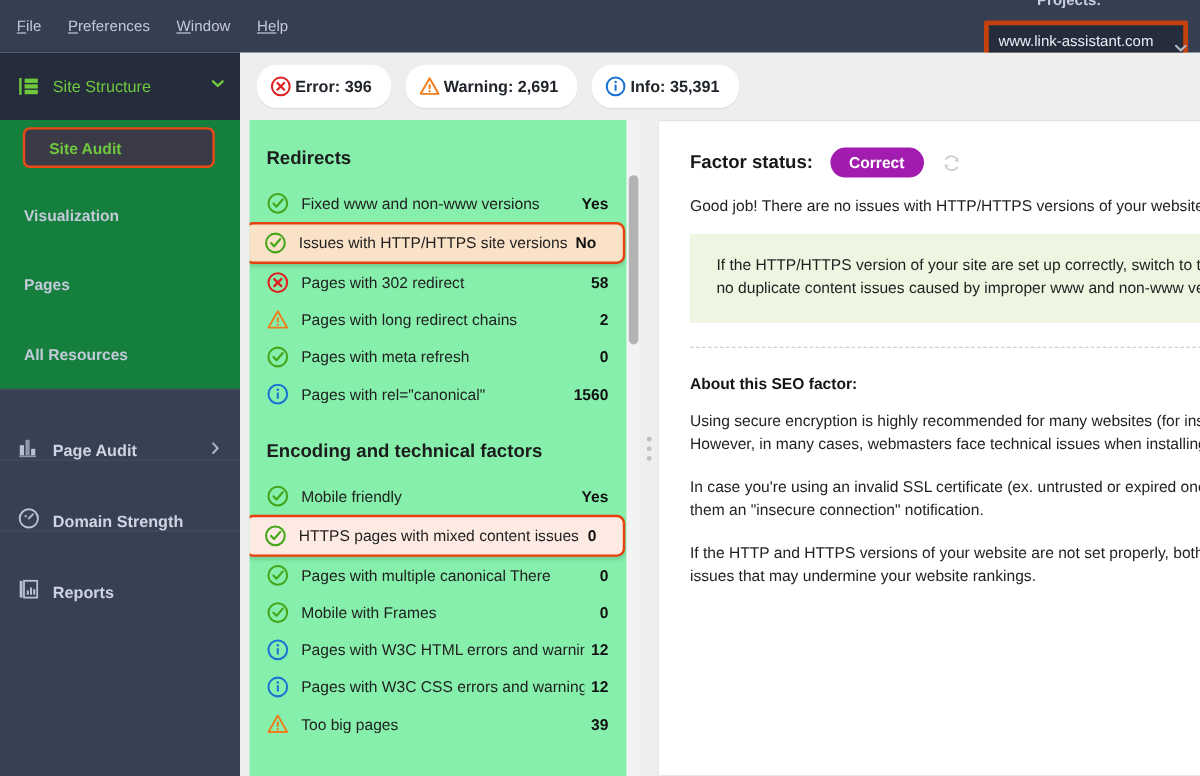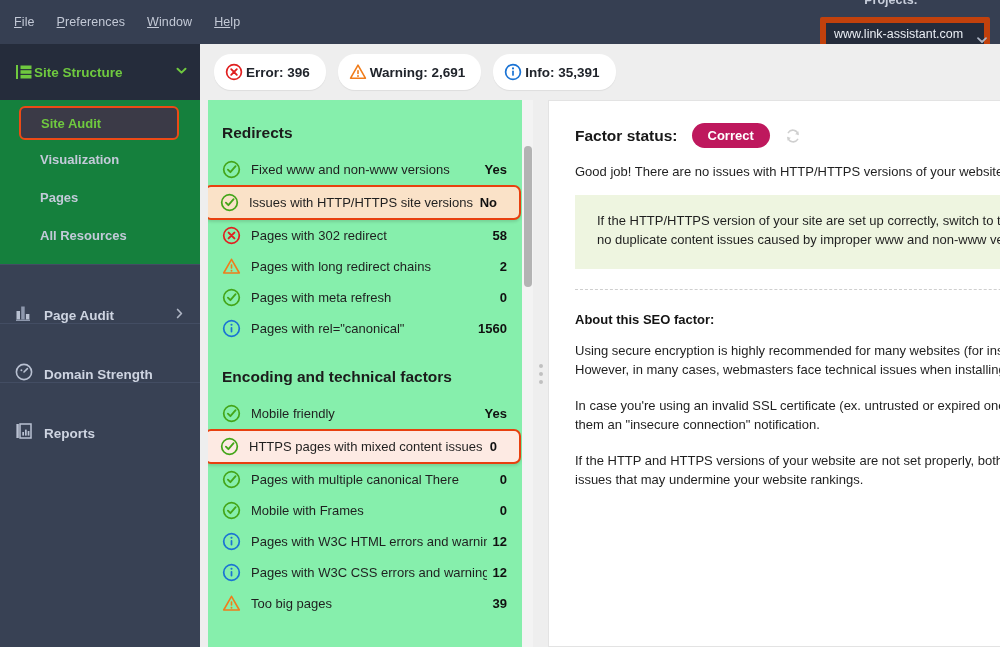--- a/index.html
+++ b/index.html
@@ -30,21 +30,21 @@
   }
   .menu-item .mn { text-decoration: underline; }
   .menubar-right {
     margin-left: auto; display: flex; align-items: center;
     padding-right: 10px; gap: 10px; flex-direction: column;
   }
   .projects-label { color: #c8cedb; font-size: 12.5px; font-weight: bold; }
   .project-select {
     width: 170px; height: 34px;
     background: #252c3b;
-    border: 6px solid #c2410c;
+    border: 4px solid #c2410c;
     border-radius: 2px;
     display: flex; align-items: center;
     padding: 0 8px;
     box-sizing: border-box;
     margin-left: 28px;
   }
   .project-select .pname {
     color: #e9edf4; font-size: 12.5px;
     flex: 1; white-space: nowrap; overflow: hidden;
   }
@@ -61,31 +61,31 @@
     overflow: hidden;
   }
   .sb-head {
     height: 56px;
     background: #252c3b;
     display: flex; align-items: center;
     padding: 0 12px 0 14px;
     box-sizing: border-box;
   }
   .sb-head .label {
-    color: #6fc93f; font-size: 13.5px; font-weight: bold;
-    margin-left: 0; flex: 1;
+    color: #6fc93f; font-size: 13.5px; font-weight: normal;
+    margin-left: 10px; flex: 1;
   }
   .sb-sub {
     background: #15803d;
     padding: 6px 0 10px 0;
   }
   .sb-sub-item {
     height: 38px; display: flex; align-items: center;
-    padding-left: 40px; box-sizing: border-box;
-    color: #c3cad9; font-size: 13px; font-weight: bold;
+    padding-left: 20px; box-sizing: border-box;
+    color: #c3cad9; font-size: 13px; font-weight: bold; margin-top: 20px;
   }
   .sb-sub-item.active {
     color: #6fc93f;
     background: #3b3a47;
     border: 2px solid #ec4a16;
     border-radius: 6px;
     margin: 0 21px 0 19px;
     padding-left: 20px;
     height: 34px;
   }
@@ -185,21 +185,21 @@
     width: 700px; height: 547px;
     background: #ffffff;
     border: 1px solid #e3e3e3;
     box-sizing: border-box;
     overflow: hidden;
   }
   .detail-top { padding: 22px 26px 0 26px; }
   .fs-line { display: flex; align-items: center; gap: 14px; }
   .fs-label { font-size: 15.5px; font-weight: bold; color: #181818; }
   .fs-badge {
-    background: #be185d; color: #ffffff;
+    background: #a21caf; color: #ffffff;
     font-size: 13px; font-weight: bold;
     padding: 6px 16px; border-radius: 16px;
     line-height: 1;
   }
   .fs-refresh { width: 18px; height: 18px; display:block; }
   .fs-desc {
     font-size: 13px; color: #1f1f1f;
     margin-top: 16px;
   }
   .tip-box {

